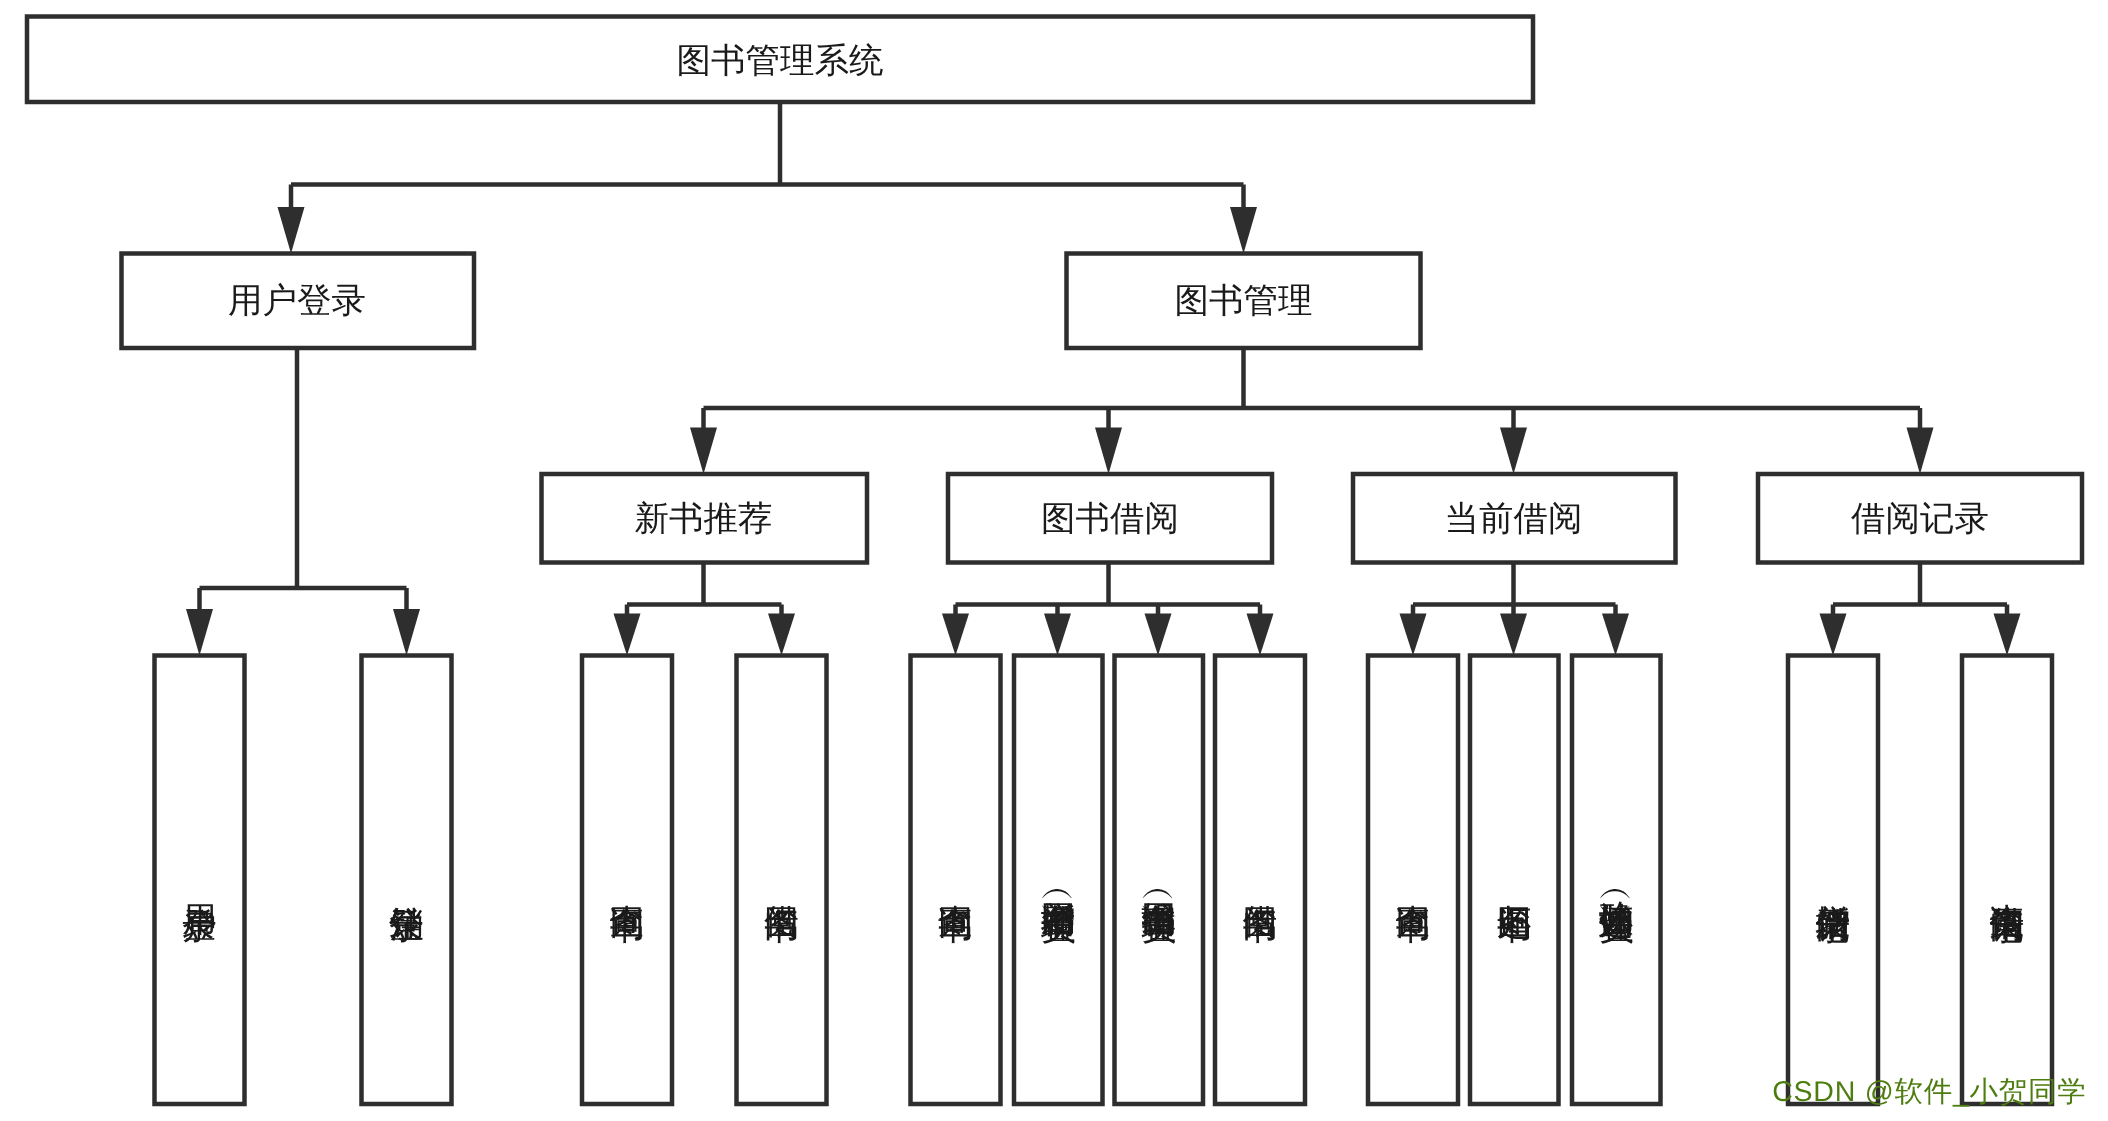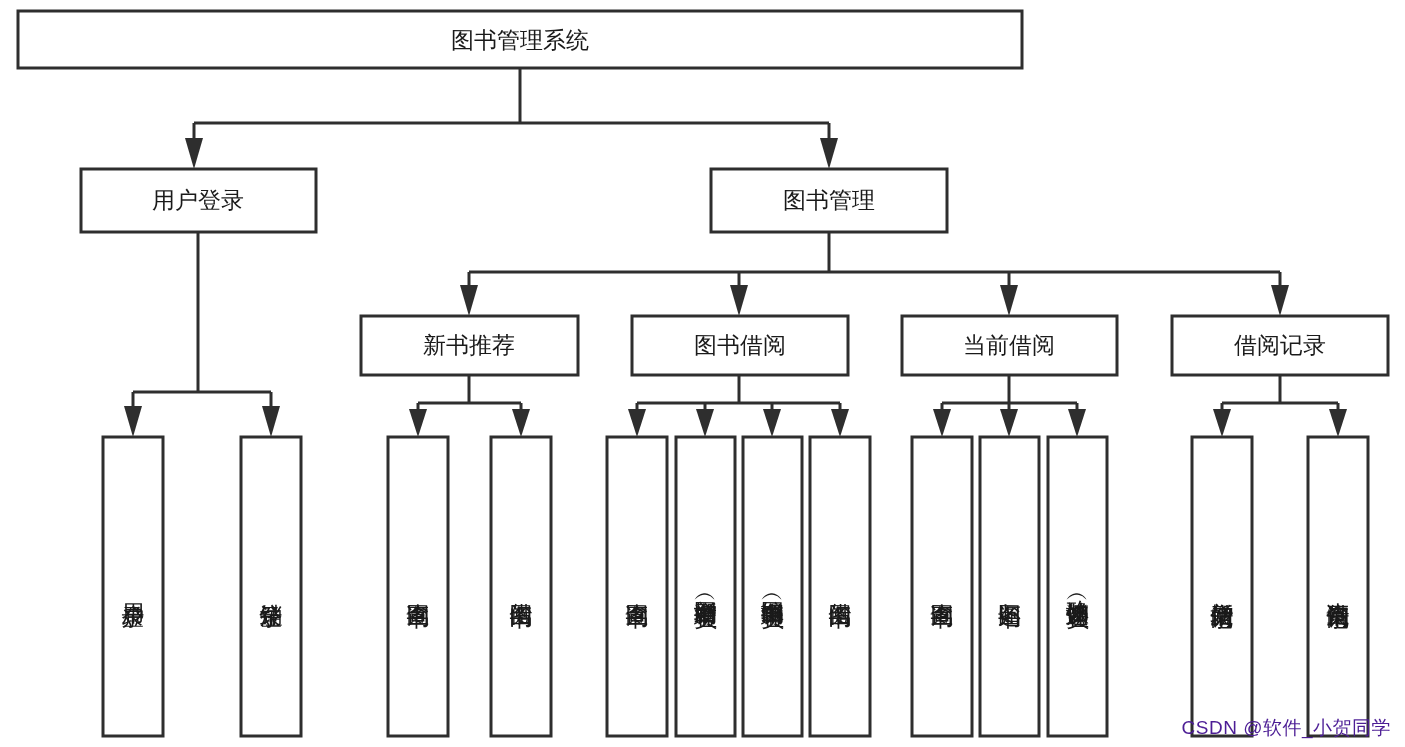--- a/index.html
+++ b/index.html
@@ -72,21 +72,21 @@
     align-items: center;
     justify-content: center;
     pointer-events: none;
   }
   .watermark {
     position: absolute;
     right: 14px;
     bottom: 6px;
     font-family: "Liberation Sans", "DejaVu Sans", sans-serif;
     font-size: 19px;
-    color: #4c1d95;
+    color: #4d7c0f;
     letter-spacing: 0.5px;
     white-space: nowrap;
   }
 </style>
 </head>
 <body>
 
 <div id="diagram-root">
 
   <svg id="flow-svg" viewBox="0 0 1405 747" xmlns="http://www.w3.org/2000/svg">

